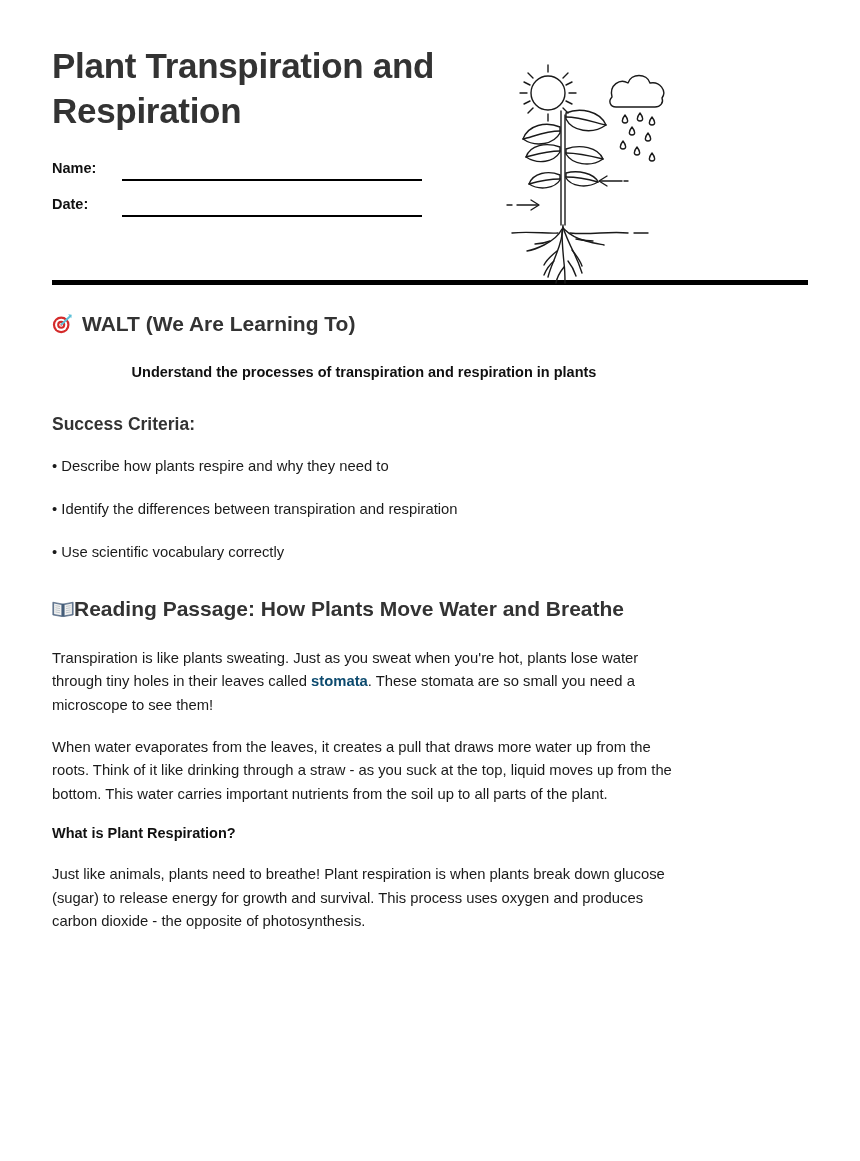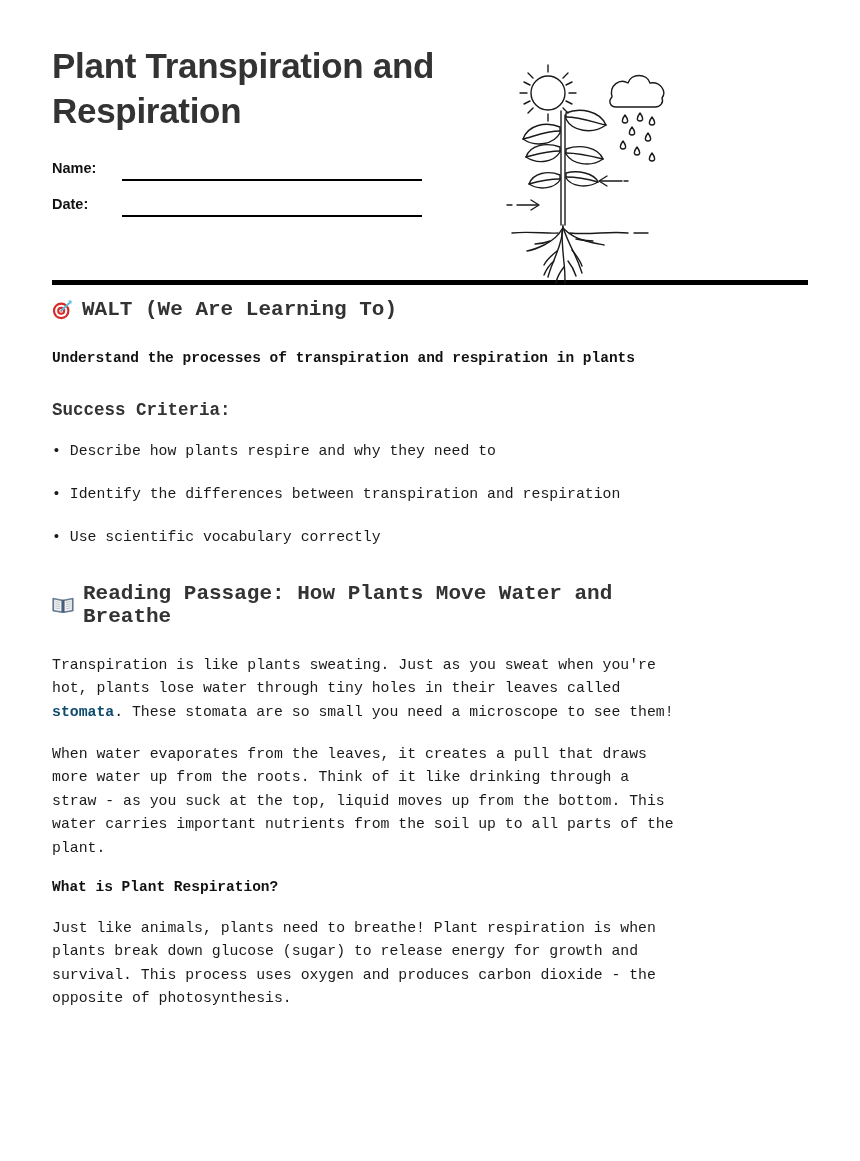--- a/index.html
+++ b/index.html
@@ -75,21 +75,21 @@
 
   
   .divider {
     margin-top: 48px;
     height: 0;
     border-top: 5px solid #000000;
     width: 756px;
   }
 
   
-  .section { margin-top: 12px; font-family: Liberation Mono, monospace; }
+  .section { margin-top: 26px; }
 
   .h-emoji-head {
     font-size: 21px;
     font-weight: bold;
     color: #333333;
     display: flex;
     align-items: center;
     gap: 9px;
     margin: 0 0 26px 0;
     line-height: 1.2;
@@ -100,41 +100,41 @@
     display: inline-block;
   }
   .emoji svg { display: block; }
 
   .objective {
     font-size: 14.5px;
     font-weight: bold;
     color: #111111;
     margin: 0 0 32px 0;
     line-height: 1.4;
+    text-align: center;
   }
   .sub-head {
     font-size: 17.5px;
     font-weight: bold;
     color: #333333;
     margin: 0 0 22px 0;
   }
   .criteria-item {
     font-size: 14.8px;
     color: #1a1a1a;
     margin: 0 0 23px 0;
     line-height: 1.35;
   }
 
   .passage-head {
     font-size: 21px;
     font-weight: bold;
     color: #333333;
     display: flex;
     align-items: center;
-    gap: 9px;
     margin: 34px 0 26px 0;
   }
   .para-head {
     font-size: 14.5px;
     font-weight: bold;
     color: #111111;
     margin: 0 0 22px 0;
   }
   .para {
     font-size: 14.8px;

